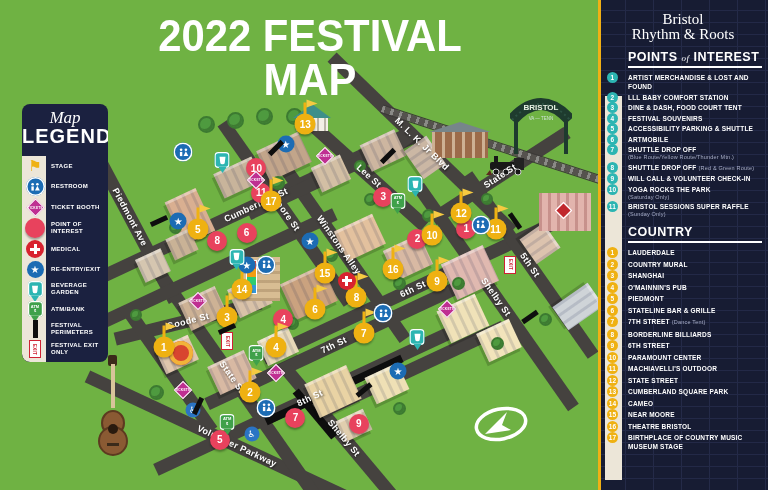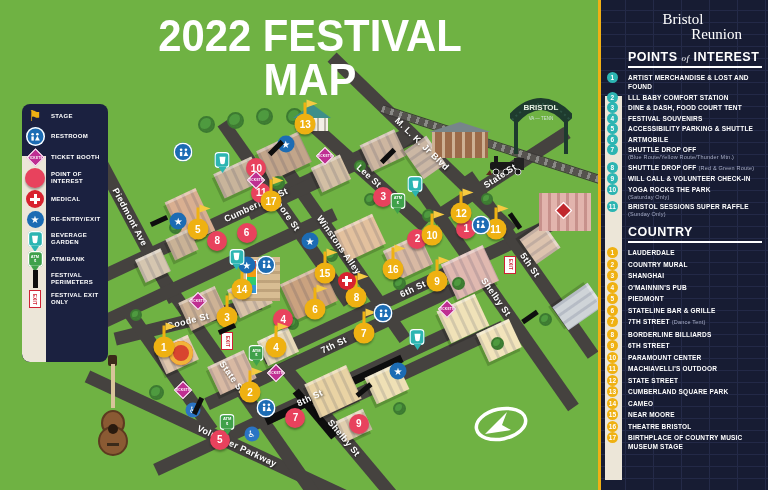--- a/index.html
+++ b/index.html
@@ -402,20 +402,24 @@
     <div class="mk bar" style="left: 57%; top: 17%; transform: translate(-50%, -50%) rotate(45deg);"></div>
     <div class="mk bar" style="left: 83%; top: 33%; transform: translate(-50%, -50%) rotate(-35deg);"></div>
     <div class="mk bar" style="left: 24%; top: 60%; transform: translate(-50%, -50%) rotate(65deg);"></div>
     <div class="mk bar" style="left: 18%; top: 79%; transform: translate(-50%, -50%) rotate(25deg);"></div>
     <div class="mk bar" style="left: 52%; top: 75%; transform: translate(-50%, -50%) rotate(50deg);"></div>
     <div class="mk bar" style="left: 86%; top: 57%; transform: translate(-50%, -50%) rotate(55deg);"></div>
   </div>
 
 <div class="legend">
   <div class="legend-stripe"></div>
+  <div class="legend-title">
+    <span class="script">Map</span>
+    <span class="big">LEGEND</span>
+  </div>
   <div class="legend-rows" id="legend-rows">
       <div class="legend-row">
         <span class="ic">
           <span class="flag-glyph">⚑</span>
         </span>
         <span class="lab">STAGE</span>
       </div>
       <div class="legend-row">
         <span class="ic">
           <div class="mk rr">
@@ -490,21 +494,21 @@
         <span class="lab">FESTIVAL EXIT ONLY</span>
       </div>
     </div>
 </div>
 
 <div class="panel">
   <div class="panel-stripe"></div>
 
   <div class="logo">
     <div class="l1">Bristol</div>
-    <div class="l3">Reunion</div>
+    <div class="l2">Rhythm &amp; Roots</div>
   </div>
 
   <div class="poi-sec">
     <div class="sec-h">
       <span>POINTS</span>
       <span class="of">of</span>
       <span>INTEREST</span>
     </div>
     <div class="plist" id="poi-list">
         <div class="pitem"><span class="num">1</span><span>ARTIST MERCHANDISE &amp; LOST AND FOUND</span></div>

